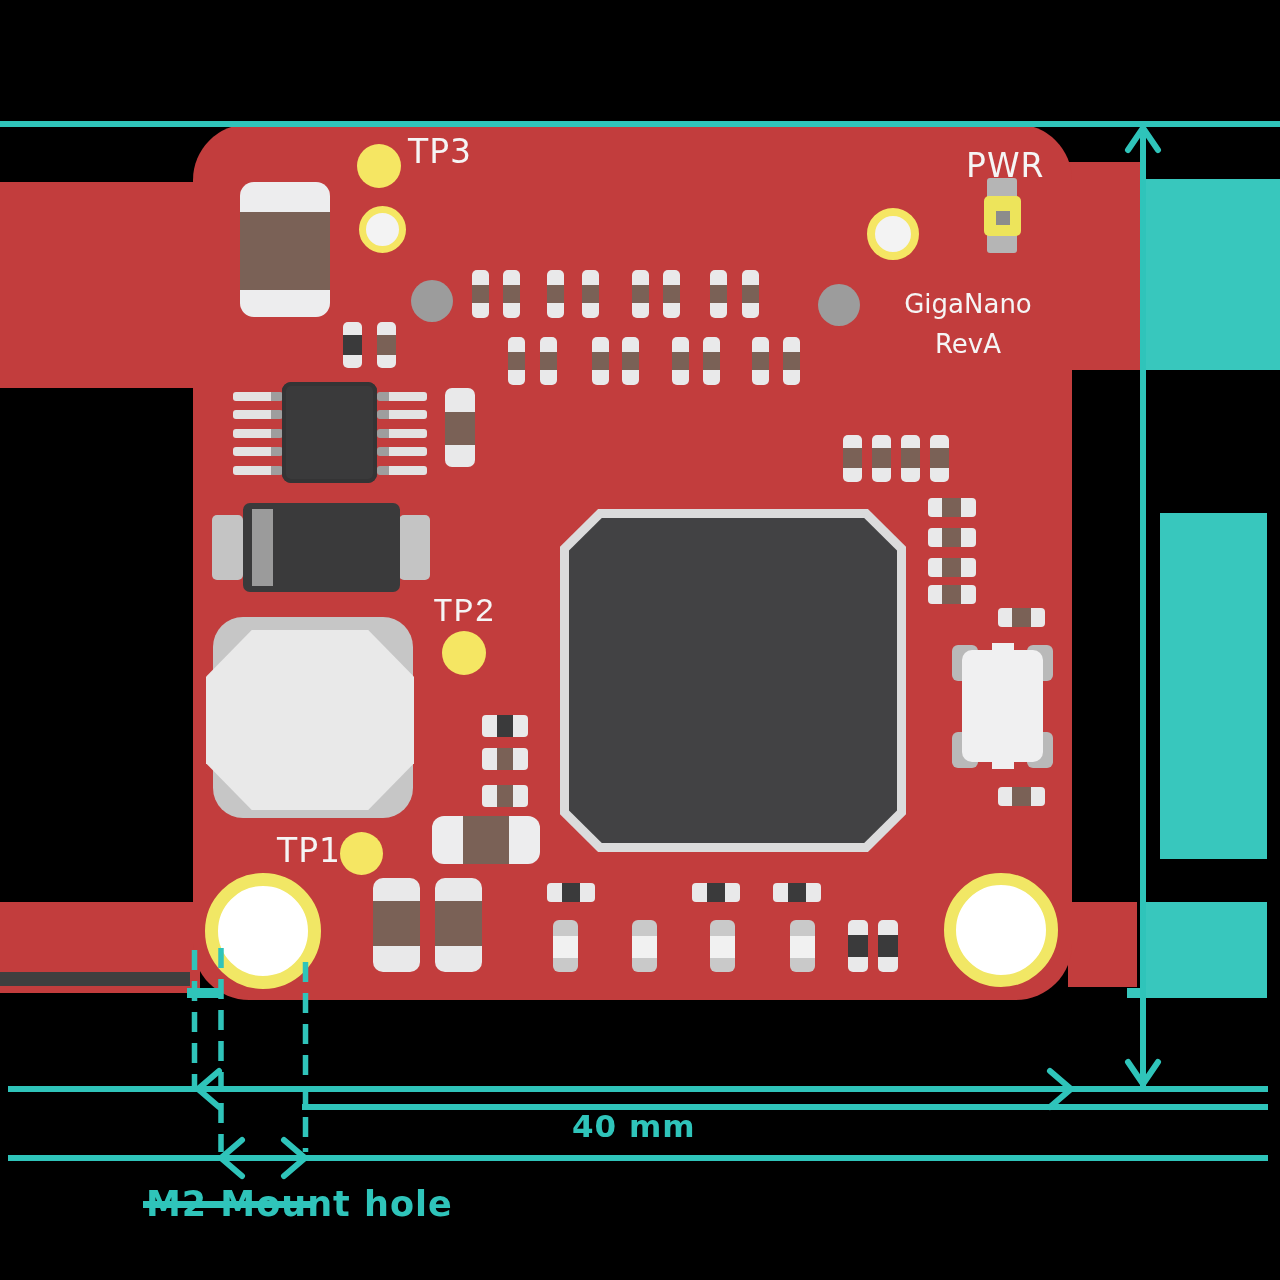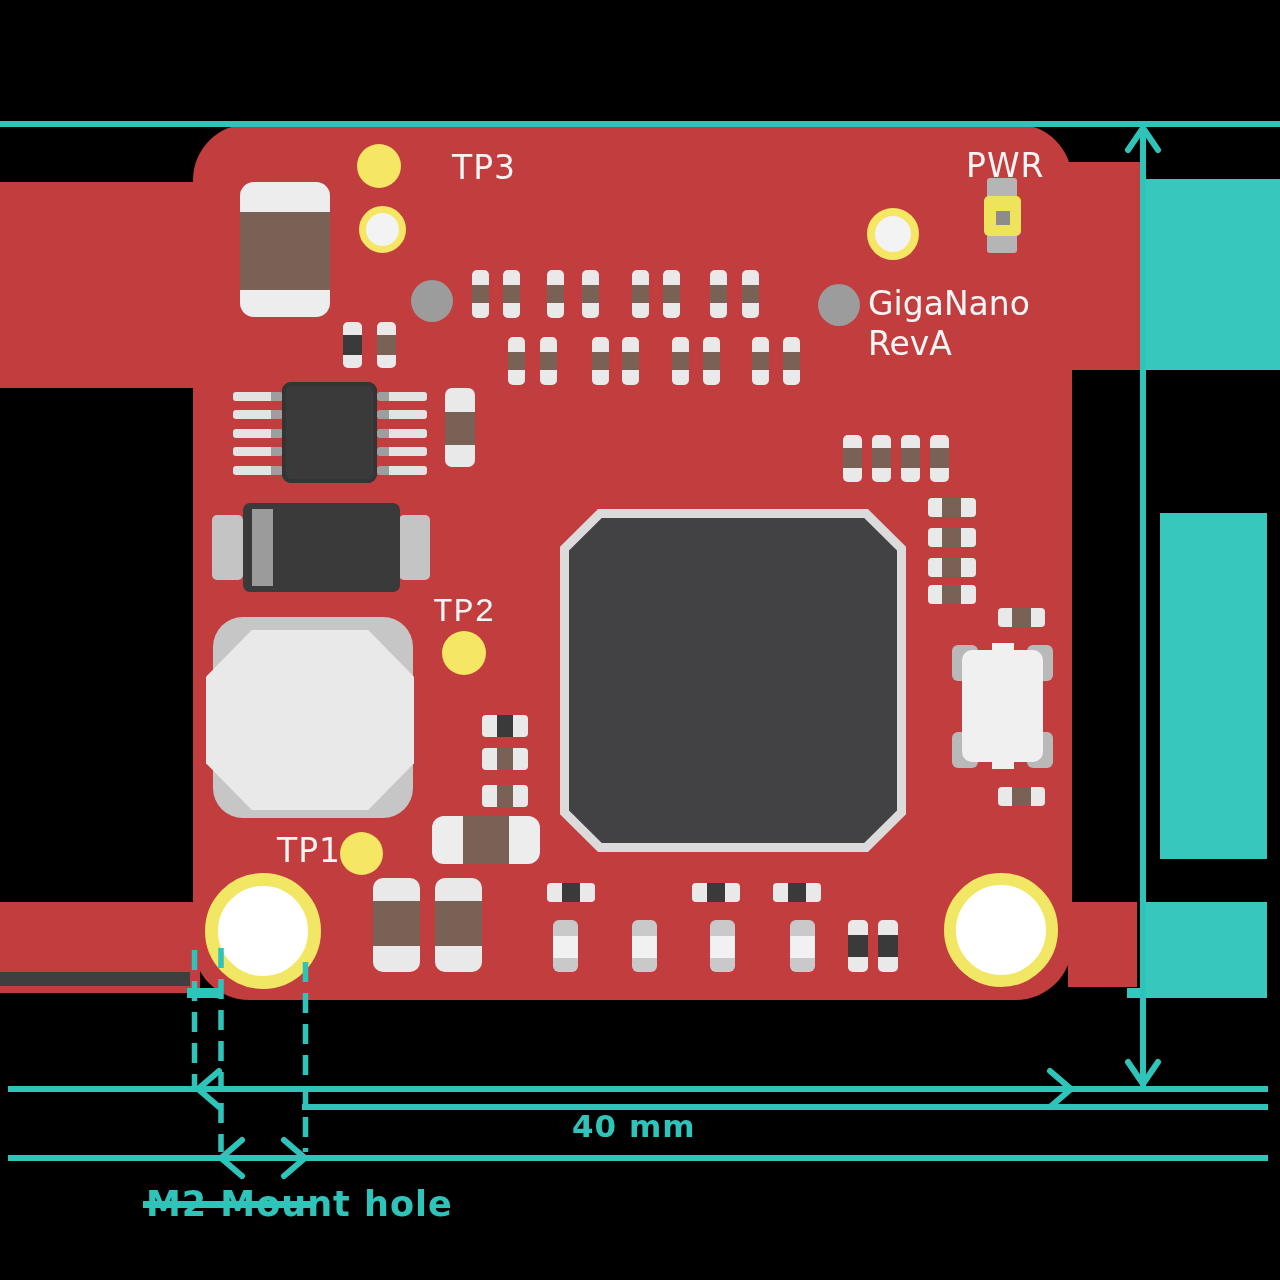--- a/index.html
+++ b/index.html
@@ -166,25 +166,25 @@
   <div class="dark-sm-v" style="left:878px;top:920px;"></div>
 
   <div class="res-v" style="left:373px;top:878px;width:47px;height:94px;border-radius:10px;
        background:linear-gradient(to bottom,var(--pad_white) 0 24%,var(--component_brown) 24% 72%,var(--pad_white) 72% 100%);"></div>
   <div class="res-v" style="left:435px;top:878px;width:47px;height:94px;border-radius:10px;
        background:linear-gradient(to bottom,var(--pad_white) 0 24%,var(--component_brown) 24% 72%,var(--pad_white) 72% 100%);"></div>
 
   <div class="hole" style="left:205px;top:873px;width:90px;height:90px;"></div>
   <div class="hole" style="left:944px;top:873px;width:90px;height:90px;border-width:12px;"></div>
 
-  <div class="lbl" style="left:408px;top:148px;margin-left:44px;">TP3</div>
+  <div class="lbl" style="left:408px;top:132px;">TP3</div>
   <div class="lbl" style="left:966px;top:138px;margin-top:8px;">PWR</div>
   <div class="lbl" style="left:433px;top:594px;font-family:Liberation Mono, monospace;">TP2</div>
   <div class="lbl" style="left:277px;top:831px;">TP1</div>
-  <div class="abs" style="left:868px;top:284px;width:200px;color:var(--silkscreen_white);font-size:33px;line-height:40px;">
+  <div class="abs" style="left:868px;top:284px;width:200px;text-align:center;color:var(--silkscreen_white);font-size:26px;line-height:40px;">
     <div>GigaNano</div>
     <div>RevA</div>
   </div>
 
   <svg class="abs" width="1280" height="1280" style="left:0;top:0;pointer-events:none;" fill="none">
     <g fill="var(--teal)" stroke="none">
       <rect x="0" y="121" width="1280" height="6"></rect>
       <rect x="1140" y="126" width="6" height="960"></rect>
       <rect x="8" y="1086" width="1260" height="6"></rect>
       <rect x="302" y="1104" width="966" height="6"></rect>

